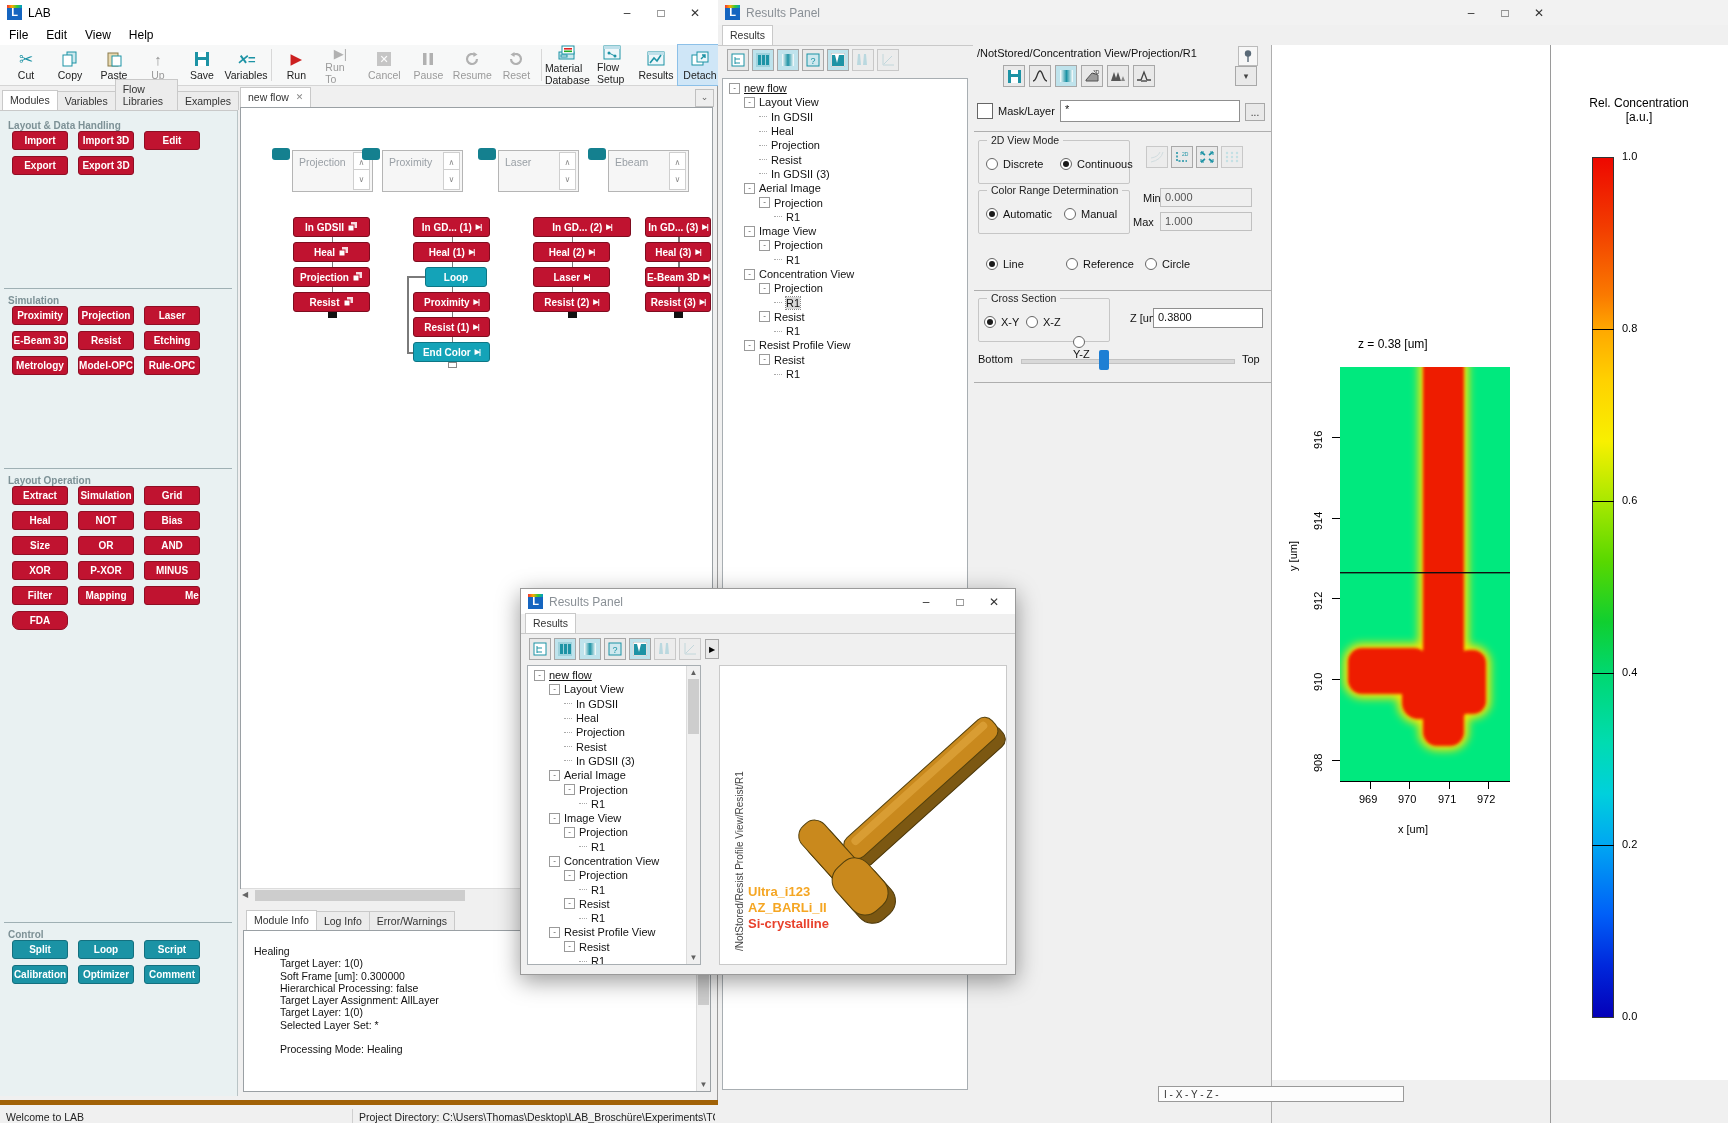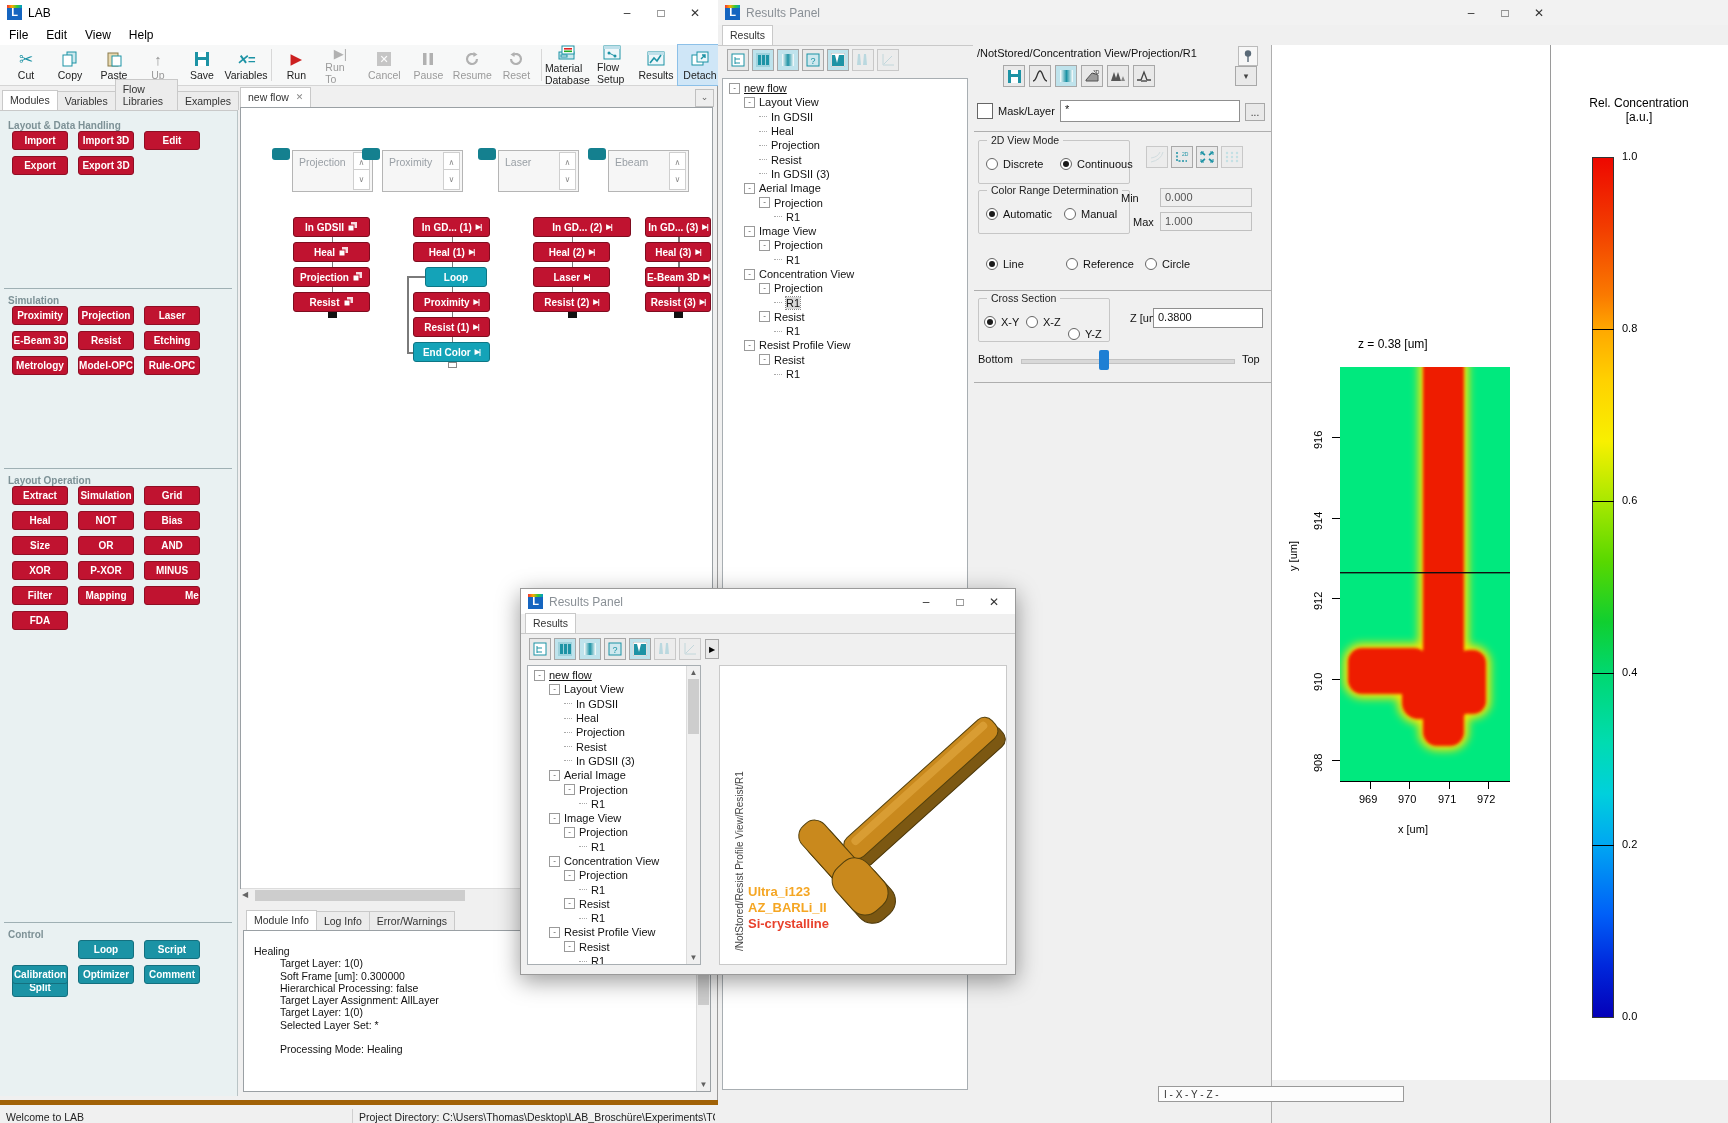--- a/index.html
+++ b/index.html
@@ -277,24 +277,24 @@
         <div class="modbtn" style="left: 144px; top: 401px;">Bias</div>
         <div class="modbtn" style="left: 12px; top: 426px;">Size</div>
         <div class="modbtn" style="left: 78px; top: 426px;">OR</div>
         <div class="modbtn" style="left: 144px; top: 426px;">AND</div>
         <div class="modbtn" style="left: 12px; top: 451px;">XOR</div>
         <div class="modbtn" style="left: 78px; top: 451px;">P-XOR</div>
         <div class="modbtn" style="left: 144px; top: 451px;">MINUS</div>
         <div class="modbtn" style="left: 12px; top: 476px;">Filter</div>
         <div class="modbtn" style="left: 78px; top: 476px;">Mapping</div>
         <div class="modbtn" style="left: 144px; top: 476px; padding-left: 40px;">Merge</div>
-        <div class="modbtn" style="left: 12px; top: 501px;">FDA</div>
+        <div class="modbtn" style="left: 12px; top: 501px; border-radius: 7px;">FDA</div>
         <div class="groupsep abs" style="left: 4px; top: 812px; width: 228px;"></div>
         <div class="grouptitle abs" style="left: 0px; top: 817px; width: 230px;">Control</div>
-        <div class="modbtn teal" style="left: 12px; top: 868px;">Split</div>
+        <div class="modbtn teal" style="left: 12px; top: 830px;">Split</div>
         <div class="modbtn teal" style="left: 78px; top: 830px;">Loop</div>
         <div class="modbtn teal" style="left: 144px; top: 830px;">Script</div>
         <div class="modbtn teal" style="left: 12px; top: 855px;">Calibration</div>
         <div class="modbtn teal" style="left: 78px; top: 855px;">Optimizer</div>
         <div class="modbtn teal" style="left: 144px; top: 855px;">Comment</div>
       </div>
 
     <div class="tabstrip abs" style="left:240px;top:88px;height:19px;">
       <div class="tab active" style="display:flex;gap:7px;align-items:center;">
         <span>new flow</span>
@@ -765,21 +765,21 @@
       <span class="grplabel">Color Range Determination</span>
     </div>
     <div class="ritem" style="left:268px;top:208px;">
         <span class="radio sel"></span>
         <span class="rlabel">Automatic</span>
       </div>
     <div class="ritem" style="left:346px;top:208px;">
         <span class="radio"></span>
         <span class="rlabel">Manual</span>
       </div>
-    <div class="slabel" style="left:403px;top:192px;">Min</div>
+    <div class="slabel" style="left:425px;top:192px;">Min</div>
     <div class="txtfield dis" style="left:442px;top:188px;width:92px;height:19px;">0.000</div>
     <div class="slabel" style="left:415px;top:216px;">Max</div>
     <div class="txtfield dis" style="left:442px;top:212px;width:92px;height:19px;">1.000</div>
 
     <div class="ritem" style="left:268px;top:258px;">
         <span class="radio sel"></span>
         <span class="rlabel">Line</span>
       </div>
     <div class="ritem" style="left:348px;top:258px;">
         <span class="radio"></span>
@@ -795,21 +795,21 @@
       <span class="grplabel">Cross Section</span>
     </div>
     <div class="ritem" style="left:266px;top:316px;">
         <span class="radio sel"></span>
         <span class="rlabel">X-Y</span>
       </div>
     <div class="ritem" style="left:308px;top:316px;">
         <span class="radio"></span>
         <span class="rlabel">X-Z</span>
       </div>
-    <div class="ritem" style="left:350px;top:328px;">
+    <div class="ritem" style="left:350px;top:336px;flex-direction:column;">
         <span class="radio"></span>
         <span class="rlabel">Y-Z</span>
       </div>
     <div class="slabel" style="left:412px;top:312px;">Z [um]</div>
     <div class="txtfield" style="left:435px;top:308px;width:110px;height:20px;">0.3800</div>
 
     <div class="slabel" style="left:260px;top:353px;">Bottom</div>
     <div class="abs" style="left:303px;top:359px;width:212px;height:3px;background:#d8d8d8;border:1px solid #c2c2c2;"></div>
     <div class="abs" style="left:381px;top:350px;width:10px;height:20px;background:#1e7fd4;border-radius:2px;"></div>
     <div class="slabel" style="left:524px;top:353px;">Top</div>

